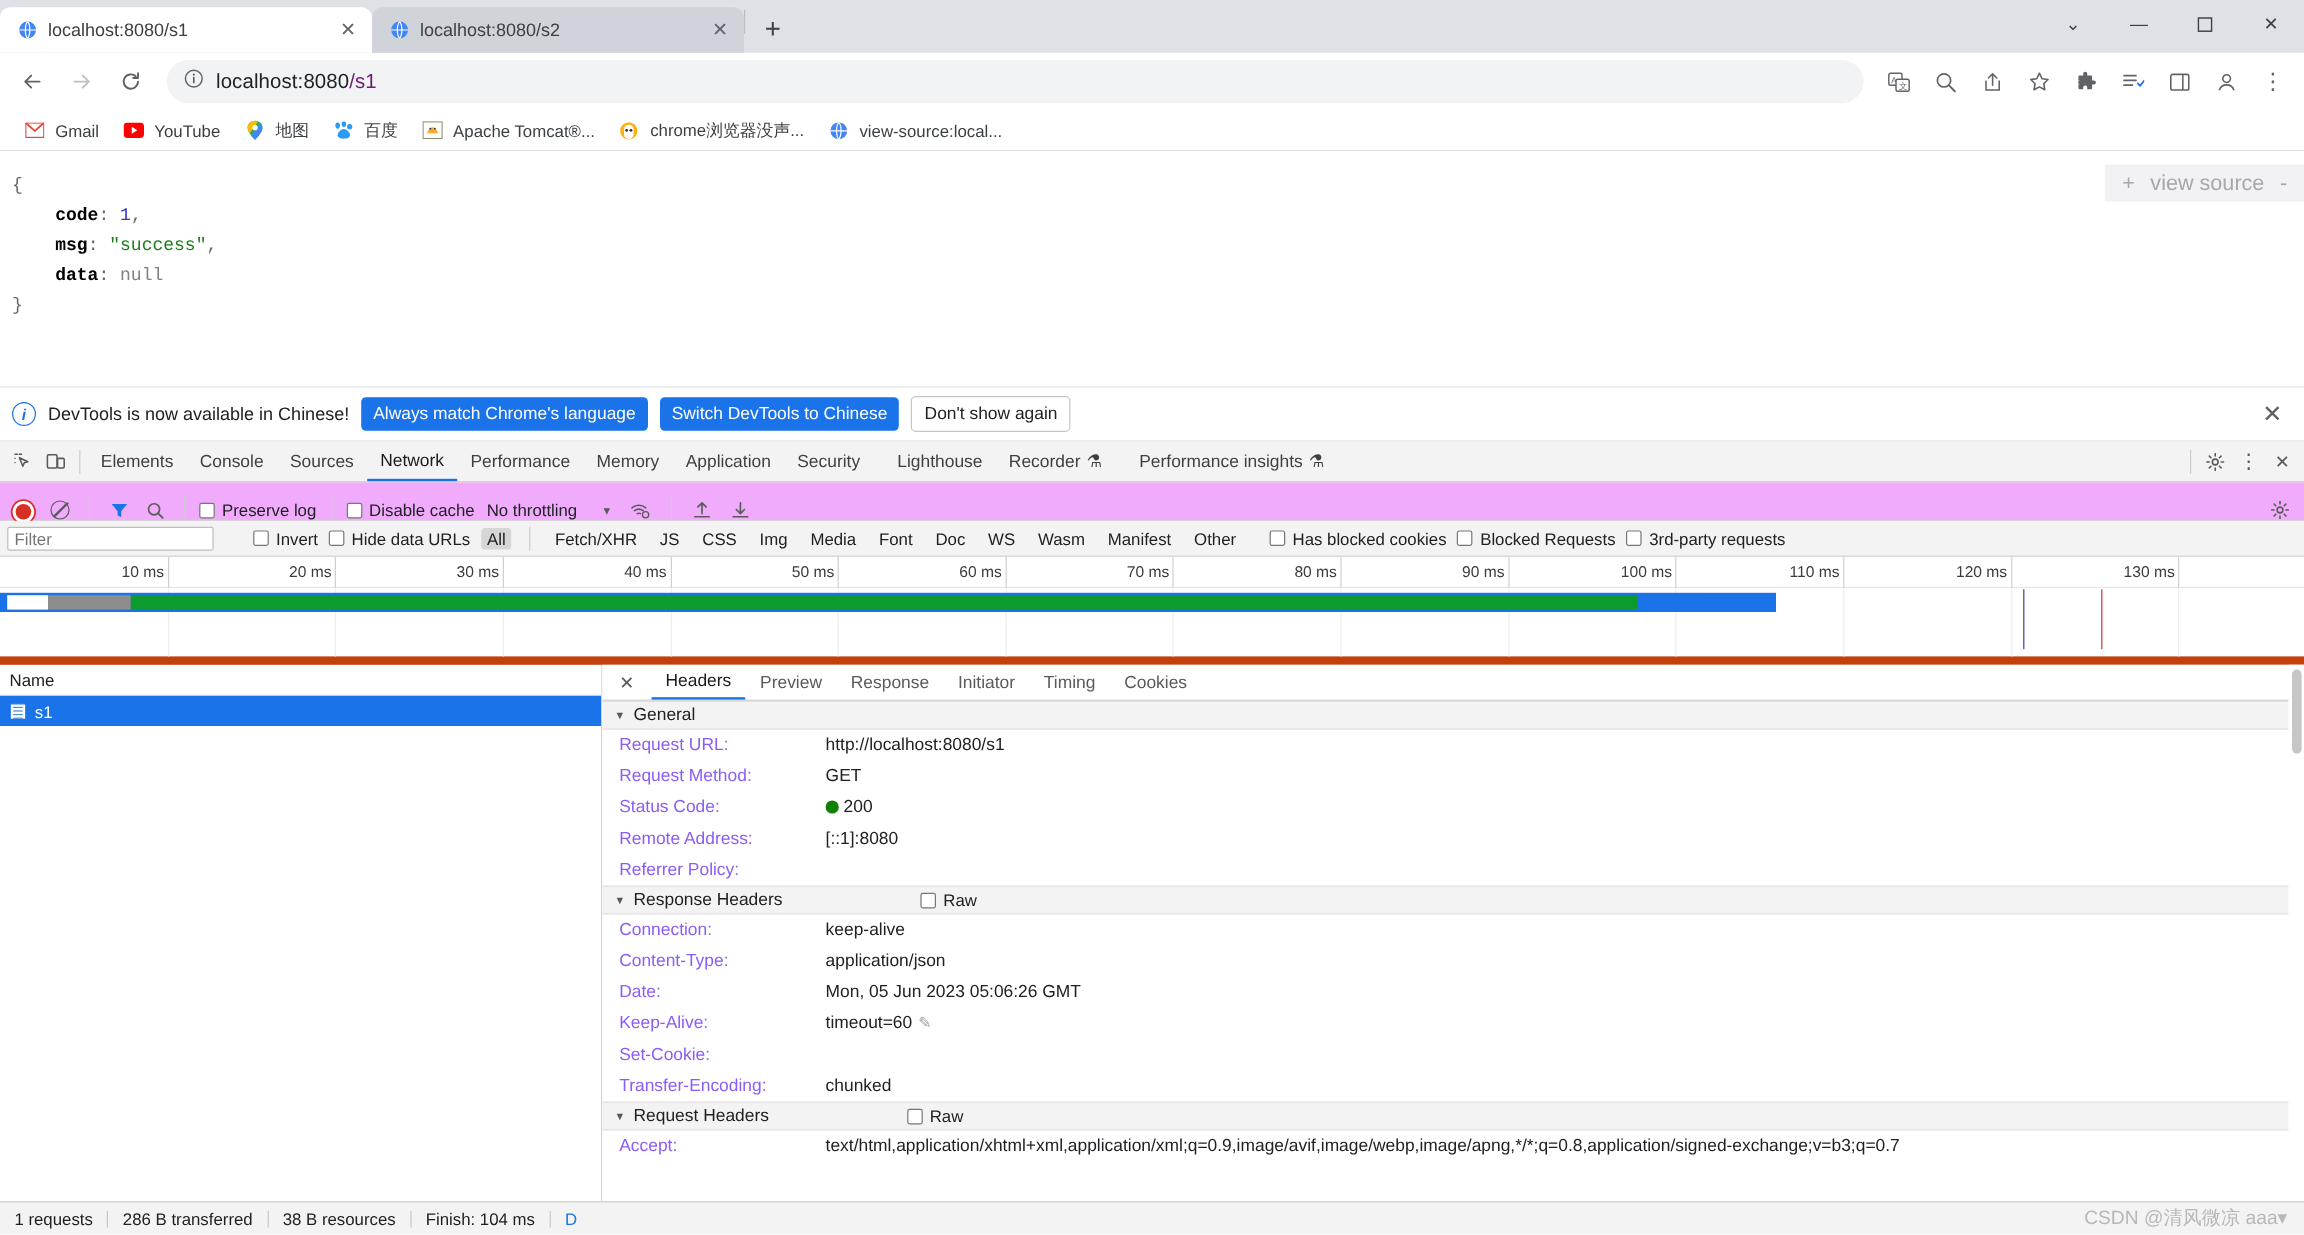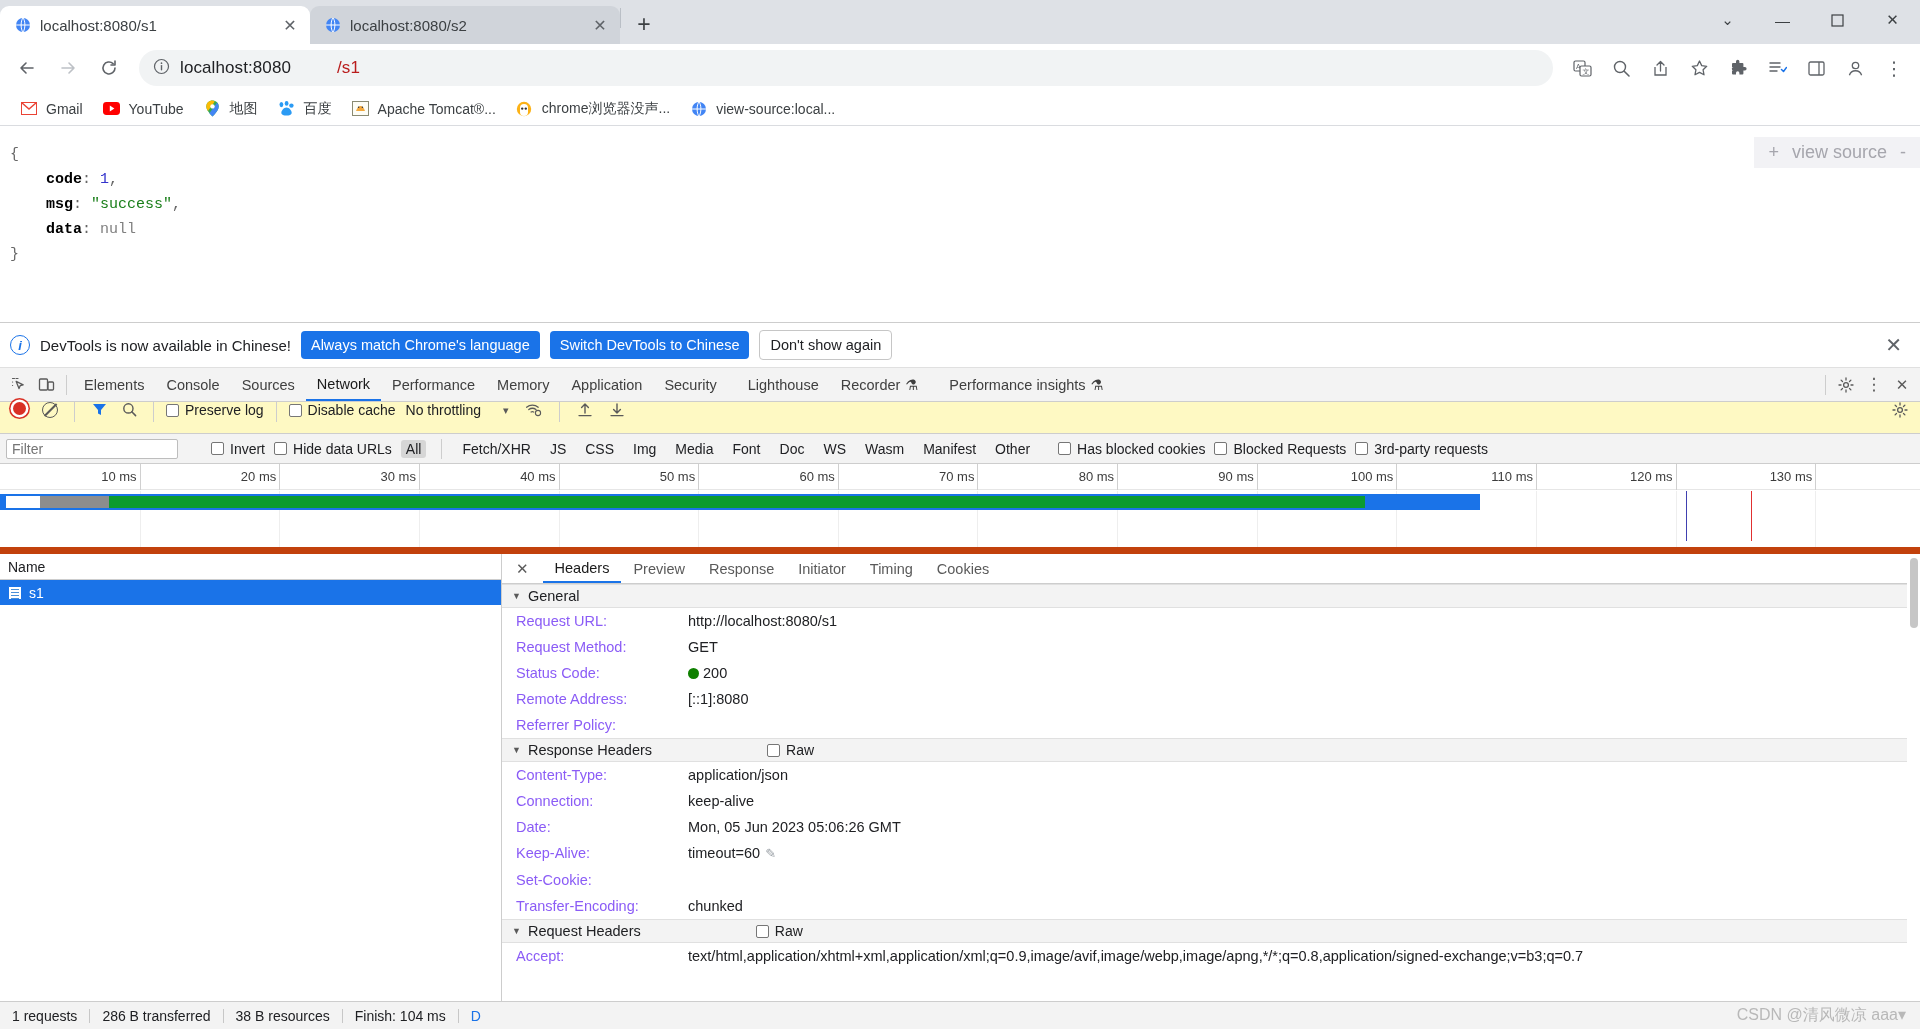--- a/index.html
+++ b/index.html
@@ -37,21 +37,21 @@
   
   .toolbar { height: 48px; background: #fff; display: flex; align-items: center; padding: 0 8px; gap: 3px; flex:none;}
   .tbtn { width: 38px; height: 38px; border-radius: 50%; display:flex; align-items:center; justify-content:center; color:#5f6368; }
   .tbtn.dim { color:#bdc1c6; }
   .omnibox {
     flex: 1; height: 36px; background: #f1f3f4; border-radius: 18px;
     display: flex; align-items: center; padding: 0 14px; margin: 0 8px; gap: 10px;
   }
   .omni-url { font-size: 17px; color: #202124; letter-spacing: 0.1px;}
   .omni-url .host { color:#202124; }
-  .omni-url .path { color:#b91c1c;padding-left:46px; }
+  .omni-url .path { color:#701a75; }
   .tbtn-right { width: 36px; height: 36px; border-radius:50%; display:flex; align-items:center; justify-content:center; color:#5f6368;}
 
   
   .bookmarks { height: 34px; background:#fff; display:flex; align-items:center; padding: 0 12px; gap: 4px; border-bottom:1px solid #dadce0; flex:none;}
   .bm { display:flex; align-items:center; gap:9px; padding: 3px 8px; border-radius:4px; font-size:14px; color:#3c4043; white-space:nowrap;}
   .bm-ico { width:17px; height:17px; flex:none; display:flex; align-items:center; justify-content:center; font-size:13px;}
 
   
   .page { flex: none; height: 196px; background:#fff; position: relative; overflow:hidden; }
   .jsonview {
@@ -84,21 +84,21 @@
   .btn-plain { background:#fff; color:#202124; border:1px solid #c6c6c6; border-radius:4px; font-size:14.5px; padding:6px 10px; font-family:"Liberation Sans",sans-serif; cursor:pointer; white-space:nowrap;}
   .banner-close { margin-left:auto; color:#5f6368; font-size:20px; padding-right:8px;}
 
   .dt-tabs { height:34px; background:#f3f3f3; border-bottom:1px solid #cdcdcd; display:flex; align-items:center; padding:0 4px; flex:none;}
   .dt-tab { font-size:14.5px; color:#404040; padding: 0 11px; height:33px; display:flex; align-items:center; white-space:nowrap; gap:5px;}
   .dt-tab.sel { color:#1a1a1a; border-bottom:2px solid #1a73e8; }
   .dt-icobtn { width:28px; height:28px; display:flex; align-items:center; justify-content:center; color:#5a5a5a;}
   .dt-vsep { width:1px; height:20px; background:#cdcdcd; margin:0 6px;}
   .dt-tabs-right { margin-left:auto; display:flex; align-items:center; }
 
-  .dt-toolbar { height:32px; background:#fef9c3; border-bottom:1px solid #cdcdcd; display:flex; align-items:flex-start; padding:0 6px; gap:6px; flex:none;}
+  .dt-toolbar { height:32px; background:#f0abfc; border-bottom:1px solid #cdcdcd; display:flex; align-items:flex-end; padding:0 6px; gap:6px; flex:none;}
   .rec-dot { width:13px;height:13px;border-radius:50%;background:#d93025; box-shadow:0 0 0 2.5px #fff, 0 0 0 4px #d93025;}
   .clear-ico { width:16px;height:16px;border-radius:50%;border:1.7px solid #5a5a5a; position:relative;}
   .clear-ico::after{content:"";position:absolute;left:-1px;top:6px;width:17px;height:1.7px;background:#5a5a5a;transform:rotate(-45deg);}
   .cb { width:13px;height:13px;border:1px solid #767676;border-radius:2px;background:#fff;display:inline-block;vertical-align:-2px;}
   .lbl { font-size:14px; color:#202124; }
   .throttle { font-size:14px; color:#202124; }
 
   .dt-filterbar { height:30px; background:#f3f3f3; border-bottom:1px solid #cdcdcd; display:flex; align-items:center; padding:0 6px; gap:9px; flex:none;}
   .filter-input { width:172px; height:20px; background:#fff; border:1px solid #bdbdbd; border-radius:2px; font-size:14px; color:#202124; padding:0 5px; font-family:"Liberation Sans",sans-serif;}
   .ftype { font-size:14px; color:#202124; padding:1px 5px; border-radius:3px; }
@@ -632,26 +632,26 @@
             </div>
             <div class="sect-hdr">
               <span class="tri">▼</span>
               <span>Response Headers</span>
               <label class="rawbox">
                 <span class="cb"></span>
                 <span>Raw</span>
               </label>
             </div>
             <div class="hrow">
+              <div class="k">Connection:</div>
+              <div class="v"><span>keep-alive</span></div>
+            </div>
+            <div class="hrow">
               <div class="k">Content-Type:</div>
               <div class="v"><span>application/json</span></div>
-            </div>
-            <div class="hrow">
-              <div class="k">Connection:</div>
-              <div class="v"><span>keep-alive</span></div>
             </div>
             <div class="hrow">
               <div class="k">Date:</div>
               <div class="v"><span>Mon, 05 Jun 2023 05:06:26 GMT</span></div>
             </div>
             <div class="hrow">
               <div class="k">Keep-Alive:</div>
               <div class="v"><span>timeout=60</span><span class="pencil">✎</span></div>
             </div>
             <div class="hrow">

